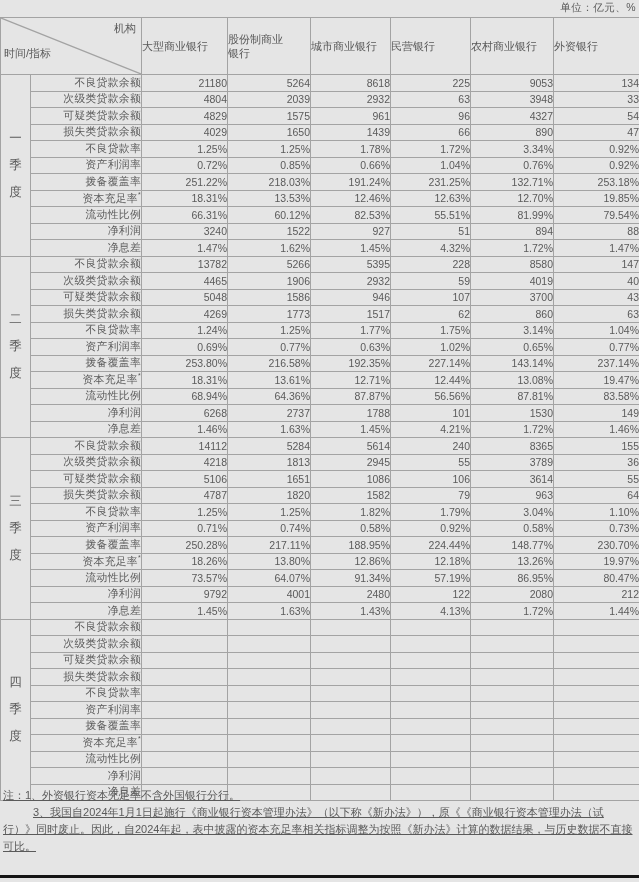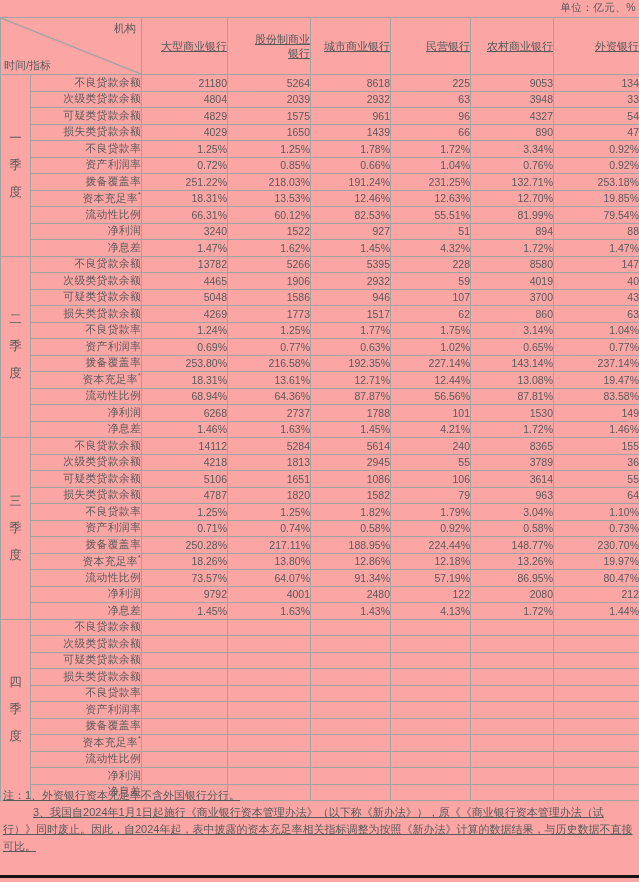--- a/index.html
+++ b/index.html
@@ -1,20 +1,20 @@
 <!DOCTYPE html>
 <html><head>
 <meta charset="utf-8">
 <style>
   html, body { margin: 0; padding: 0; background: #ffffff; }
   .page {
     position: relative;
     width: 639px;
     height: 882px;
-    background: #fca5a5;
+    background: #e5e5e5;
     font-family: "Liberation Sans", "DejaVu Sans", sans-serif;
     color: #5a5a5a;
     overflow: hidden;
   }
   .unit-label {
     position: absolute;
     top: 1px;
     right: 3px;
     font-size: 10.5px;
     color: #5a5a5a;
@@ -31,29 +31,28 @@
   table.grid th, table.grid td {
     border: 1px solid #a3a3a3;
     padding: 0;
     color: #5a5a5a;
     overflow: hidden;
   }
   thead th {
     height: 41px;
     font-weight: normal;
     font-size: 11px;
-    text-align: right;
+    text-align: left;
     white-space: pre-line;
     line-height: 14px;
-    text-decoration: underline;
   }
   th.corner { position: relative; padding: 0; }
   th.corner svg { position: absolute; top: 0; left: 0; width: 100%; height: 100%; }
   .corner-tr { position: absolute; top: 3px; right: 5px; font-size: 11px; }
-  .corner-bl { position: absolute; bottom: 2px; left: 3px; font-size: 11px; }
+  .corner-bl { position: absolute; bottom: 14px; left: 3px; font-size: 11px; }
   tbody tr { height: 16.5px; }
   td.quarter { font-size: 12.5px; vertical-align: middle; }
   .qinner {
     display: flex;
     flex-direction: column;
     align-items: center;
     justify-content: center;
     gap: 10px;
     height: 100%;
   }

